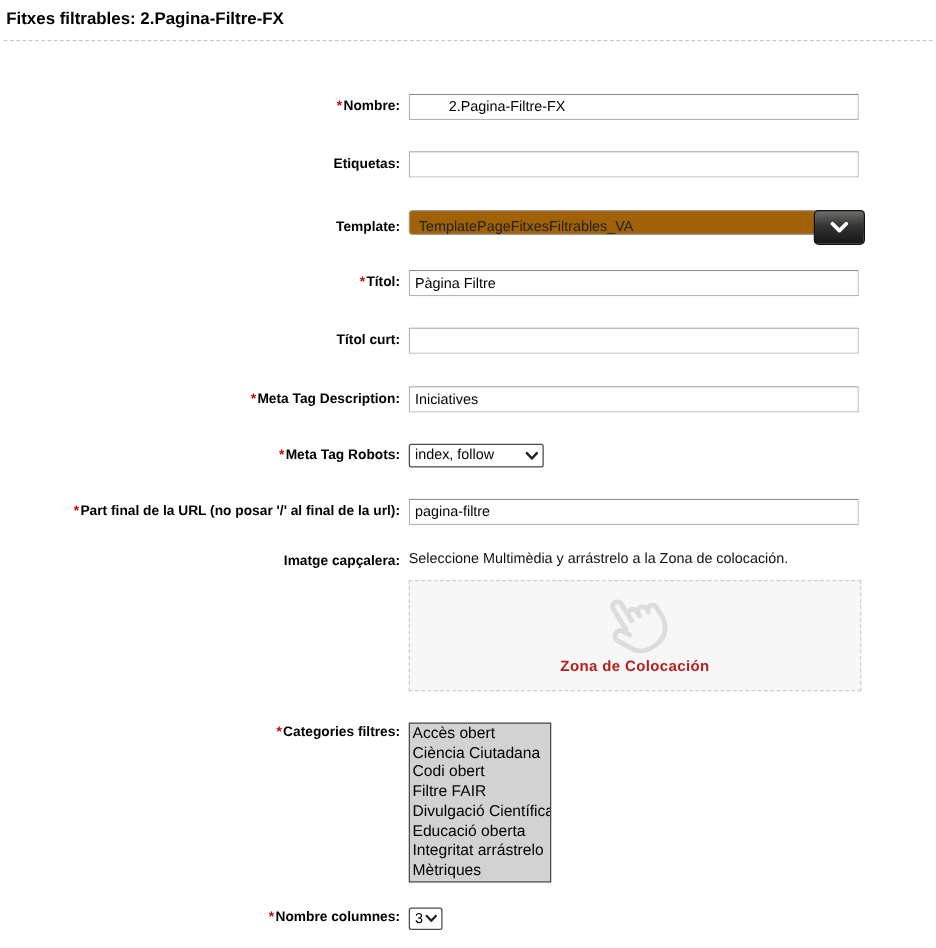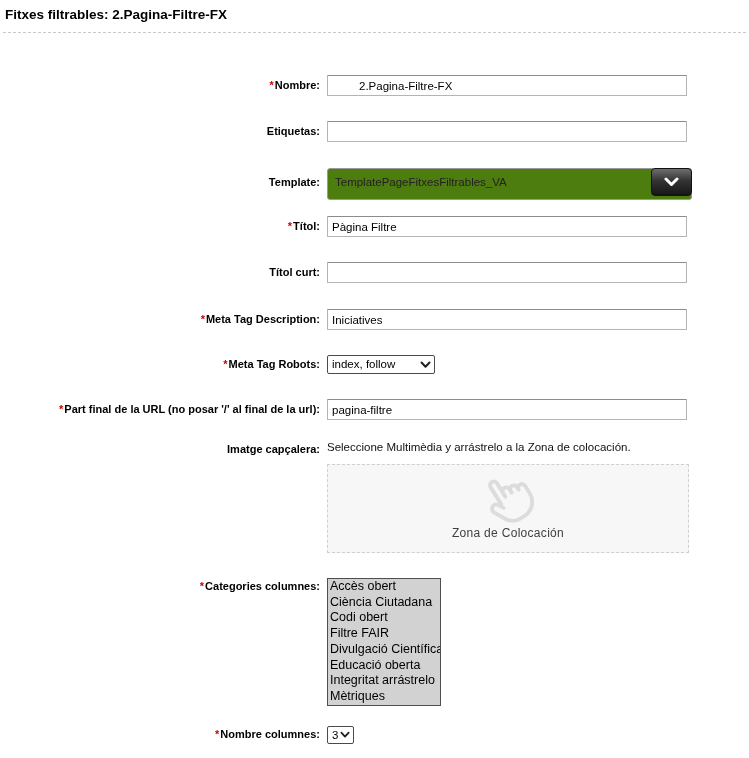--- a/index.html
+++ b/index.html
@@ -16,22 +16,22 @@
   .lbl{
     position:absolute;right:429px;font-size:11px;font-weight:bold;white-space:nowrap;line-height:13px;
   }
   .req{color:#cc0000;margin-right:1px;}
   .txt{
     position:absolute;left:327px;width:360px;height:21px;box-sizing:border-box;
     border:1px solid #b4b4b4;border-top-color:#8c8c8c;border-radius:1px;background:#fff;
     font-family:"Liberation Sans", sans-serif;font-size:11.5px;color:#000;padding:0 4px;outline:none;
   }
   .tpl-select{
-    position:absolute;left:327px;top:168px;width:365px;height:32px;box-sizing:border-box;
-    border:1px solid #9a9a9a;border-radius:3px;background:#4d7c0f;cursor:pointer;
+    position:absolute;left:327px;top:168px;width:365px;height:20px;box-sizing:border-box;
+    border:1px solid #9a9a9a;border-radius:3px;background:#a16207;cursor:pointer;
   }
   .tpl-text{
     position:absolute;left:7px;top:0;line-height:27px;font-size:11.5px;color:#222;white-space:nowrap;
   }
   .tpl-btn{
     position:absolute;right:-1px;top:-1px;width:41px;height:28px;border-radius:4px;
     background:linear-gradient(#6e6e6e,#343434 45%,#161616);
     border:1px solid #111;box-sizing:border-box;
     display:flex;align-items:center;justify-content:center;
   }
@@ -46,21 +46,21 @@
   }
   .dropzone{
     position:absolute;left:327px;top:464px;width:362px;height:89px;box-sizing:border-box;
     background:#f7f7f7;border:1px dashed #cfcfcf;
   }
   .hand{
     position:absolute;left:50%;top:2px;transform:translateX(-50%) rotate(-32deg);
   }
   .dz-label{
     position:absolute;left:0;right:0;top:61px;text-align:center;
-    font-size:12px;font-weight:normal;color:#404040;letter-spacing:.3px;
+    font-size:12px;font-weight:bold;color:#b91c1c;letter-spacing:.3px;
   }
   .listbox{
     position:absolute;left:327px;top:578px;width:114px;height:128px;box-sizing:border-box;
     background:#d2d2d2;border:1px solid #4f4f4f;overflow:hidden;cursor:default;
   }
   .ms-option{
     font-size:12.5px;line-height:15.7px;padding-left:2px;white-space:nowrap;color:#000000;
   }
 </style>
 </head>
@@ -111,21 +111,21 @@
 
   <div class="lbl" style="top:443px"><span>Imatge capçalera:</span></div>
   <div class="hint">Seleccione Multimèdia y arrástrelo a la Zona de colocación.</div>
   <div class="dropzone">
     <svg class="hand" width="62" height="62" viewBox="0 0 24 24">
       <path d="M8.5 12.6V4.9a1.45 1.45 0 0 1 2.9 0V11m0-1.6a1.45 1.45 0 0 1 2.9 0V11m0-.7a1.45 1.45 0 0 1 2.9 0v.9m0 .3a1.45 1.45 0 0 1 2.9 0v3.3c0 3.6-2.9 6.5-6.5 6.5h-1.6c-2.2 0-4.2-1.2-5.2-3.1l-2.3-4.2c-.45-.8-.15-1.85.65-2.3.8-.45 1.8-.15 2.25.65l1.15 2" fill="none" stroke="#dcdcdc" stroke-width="1.5" stroke-linecap="round" stroke-linejoin="round"></path>
     </svg>
     <div class="dz-label">Zona de Colocación</div>
   </div>
 
-  <div class="lbl" style="top:580px"><span class="req">*</span><span>Categories columnes:</span></div>
+  <div class="lbl" style="top:580px"><span class="req">*</span><span>Categories filtres:</span></div>
   <div class="listbox">
       <div class="ms-option">Accès obert</div>
       <div class="ms-option">Ciència Ciutadana</div>
       <div class="ms-option">Codi obert</div>
       <div class="ms-option">Filtre FAIR</div>
       <div class="ms-option">Divulgació Científica</div>
       <div class="ms-option">Educació oberta</div>
       <div class="ms-option">Integritat arrástrelo</div>
       <div class="ms-option">Mètriques</div>
     </div>

